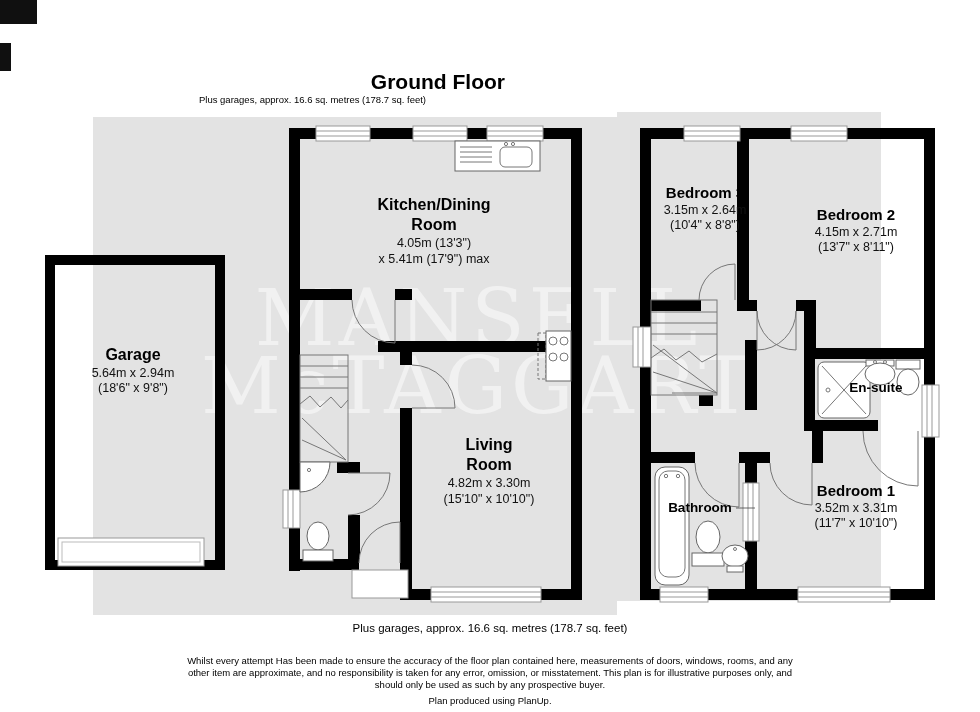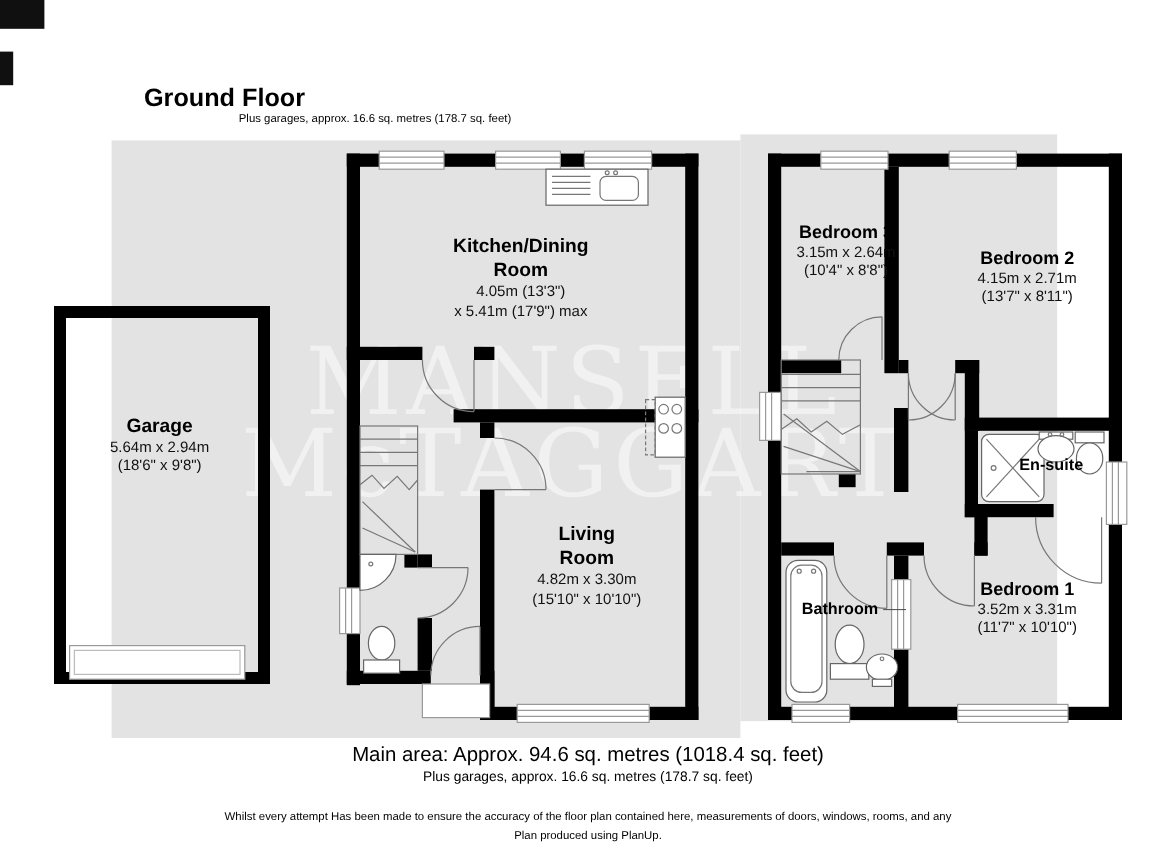--- a/index.html
+++ b/index.html
@@ -1,19 +1,19 @@
 <!DOCTYPE html>
 <html><head>
 <meta charset="utf-8">
 <style>
   html,body{margin:0;padding:0;background:#fff;}
   .page{position:relative;width:980px;height:712px;background:#fff;
         font-family:"Liberation Sans",sans-serif;overflow:hidden;}
   .abs{position:absolute;}
-  .ftitle{font-size:21px;font-weight:bold;color:#000;text-align:left;line-height:23px;}
+  .ftitle{font-size:21px;font-weight:bold;color:#000;text-align:right;line-height:23px;}
   .fsub{font-size:12.5px;color:#000;text-align:center;line-height:14px;margin-top:2px;}
   .fsub2{font-size:9.5px;color:#000;text-align:center;line-height:11px;margin-top:1px;}
   .footer{left:0;width:980px;top:619px;text-align:center;color:#000;}
   .fmain{font-size:17px;line-height:20px;}
   .fplus{font-size:11.5px;line-height:13px;margin-top:3px;}
   .fdisc{font-size:9.5px;line-height:12px;margin-top:20px;}
   .fcred{font-size:9.5px;line-height:12px;margin-top:4px;}
   svg{position:absolute;left:0;top:0;}
   .rname{font-family:"Liberation Sans",sans-serif;font-weight:bold;font-size:16px;fill:#000;text-anchor:middle;}
   .rname-sm{font-family:"Liberation Sans",sans-serif;font-weight:bold;font-size:13.5px;fill:#000;text-anchor:middle;}
@@ -282,21 +282,22 @@
     <text class="rdim" x="856" y="527">(11'7" x 10'10")</text>
   </g>
 </svg>
 
   <div class="abs" style="left:120px;top:70px;width:385px;">
     <div class="ftitle">Ground Floor</div>
     <div class="fsub2">Plus garages, approx. 16.6 sq. metres (178.7 sq. feet)</div>
   </div>
 
   <div class="abs footer">
-    <div class="fmain">Main area: Approx. 94.6 sq. metres (1018.4 sq. feet)</div>
     <div class="fplus">Plus garages, approx. 16.6 sq. metres (178.7 sq. feet)</div>
     <div class="fdisc">
       <div>Whilst every attempt Has been made to ensure the accuracy of the floor plan contained here, measurements of doors, windows, rooms, and any</div>
+      <div>other item are approximate, and no responsibility is taken for any error, omission, or misstatement. This plan is for illustrative purposes only, and</div>
+      <div>should only be used as such by any prospective buyer.</div>
     </div>
     <div class="fcred">Plan produced using PlanUp.</div>
   </div>
 
 </div>
 
 </body></html>

